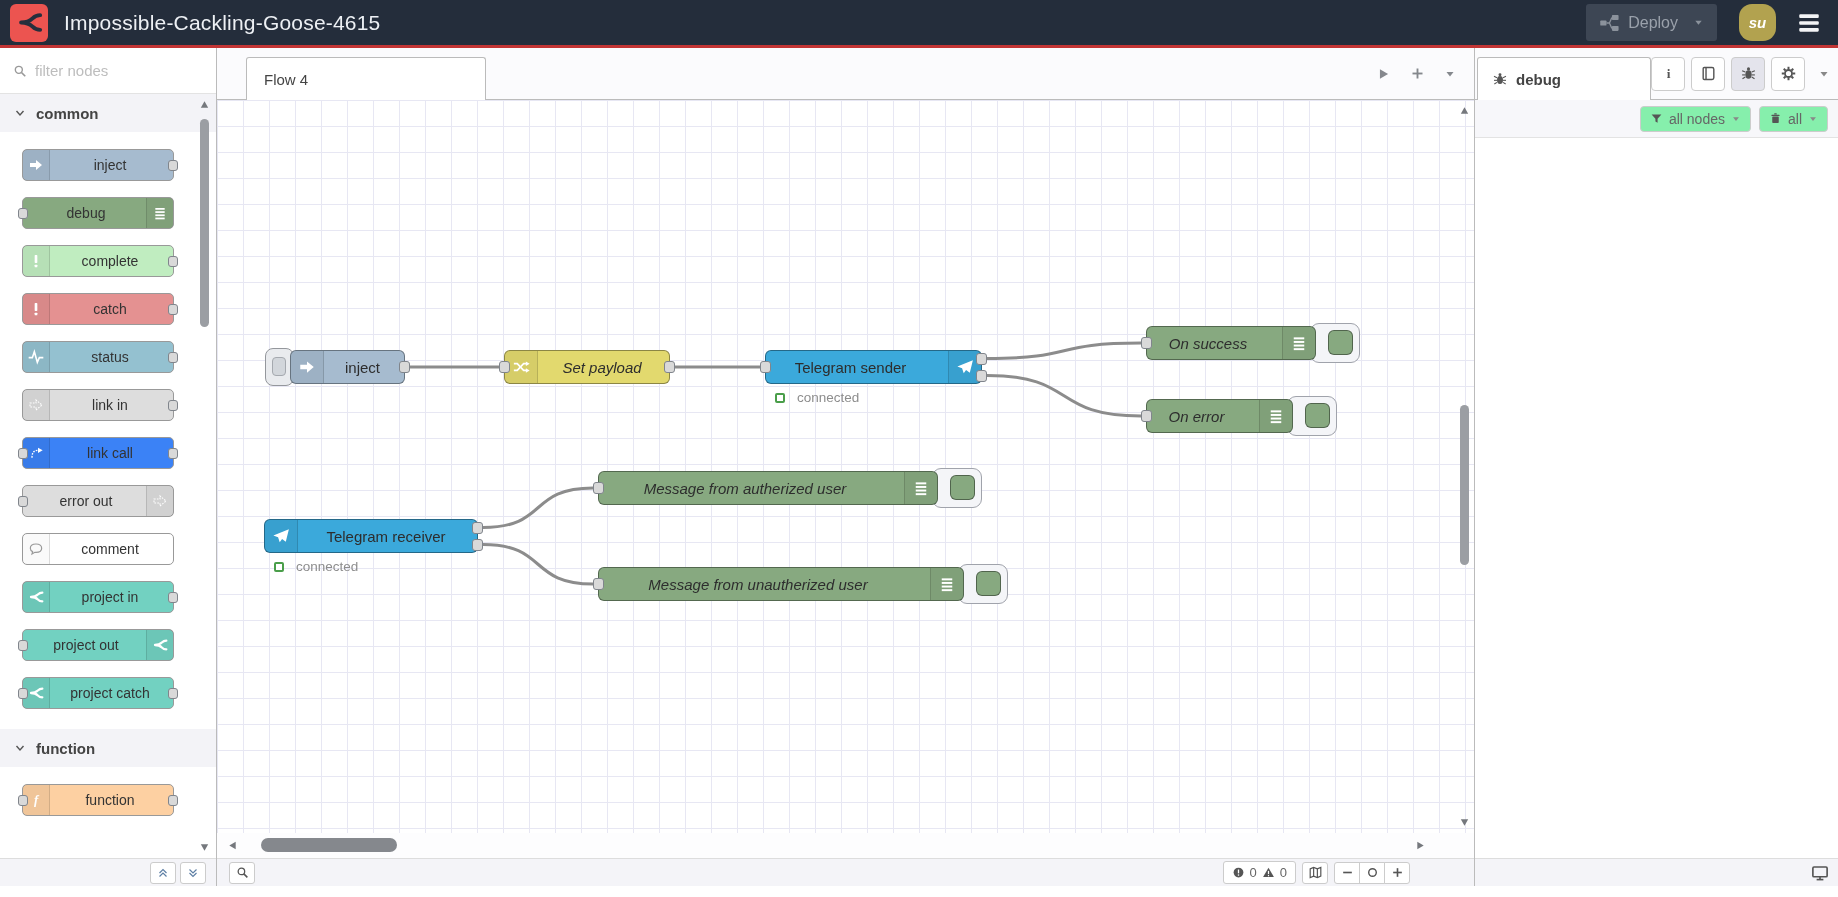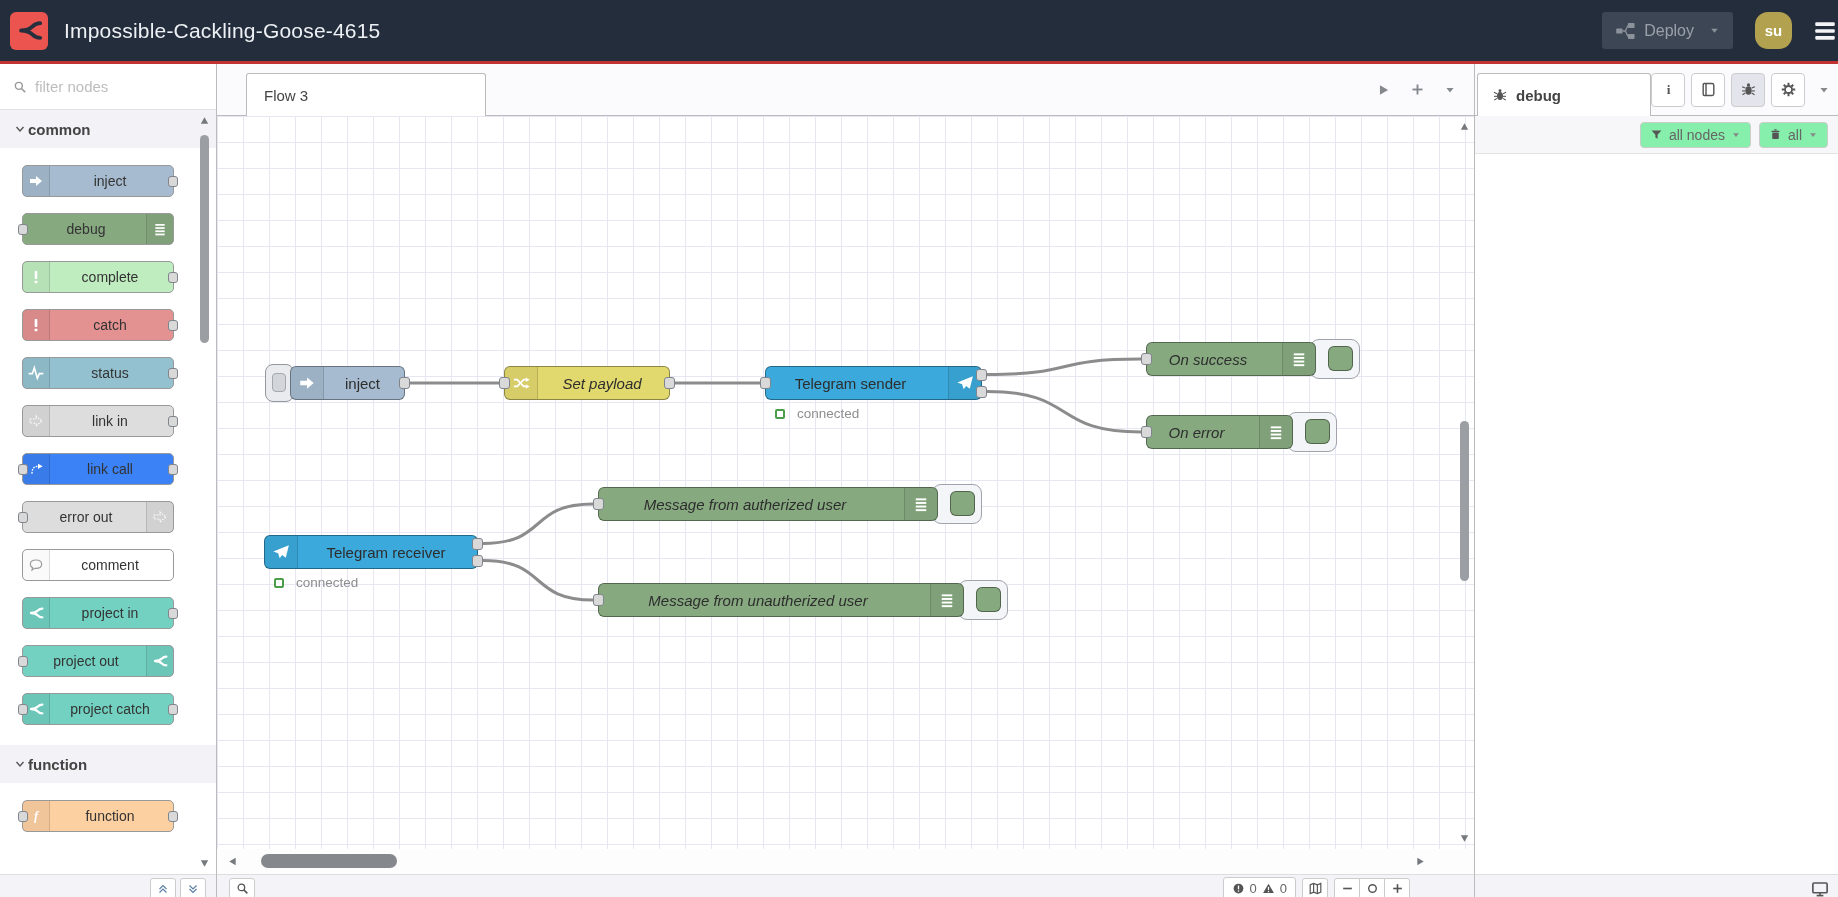--- a/index.html
+++ b/index.html
@@ -3,21 +3,21 @@
 <meta charset="utf-8">
 <style>
   * { margin:0; padding:0; box-sizing:border-box; }
   html,body { background:#888; }
   .app {
     position:relative; width:1838px; height:897px; overflow:hidden;
     font-family:"Liberation Sans", sans-serif; background:#fff;
   }
   
   header {
-    height:64px; display:flex; align-items:center; padding:0 0 0 10px;
+    height:48px; display:flex; align-items:center; padding:0 16px 0 10px;
     border-bottom:3px solid #c23434;
   }
   .logo { width:38px; height:38px; border-radius:6px; display:flex; align-items:center; justify-content:center; font-size:27px; }
   .app-title { margin-left:16px; font-size:21px; color:#edf0f4; letter-spacing:.2px; }
   .hdr-spacer { flex:1; }
   .deploy-btn {
     display:flex; align-items:center; gap:9px; height:37px; padding:0 13px;
     background:#3d4654; border:none; border-radius:3px; color:#9aa1ab; font-size:16px;
     font-family:inherit; margin-right:22px;
   }
@@ -34,21 +34,21 @@
   .center  { flex:1; display:flex; flex-direction:column; min-width:0; }
   .sidebar { width:364px; border-left:1px solid #bbb; display:flex; flex-direction:column; background:#fff; }
   .icon { display:inline-flex; }
   .icon svg { width:1em; height:1em; display:block; }
   
   .pal-search { height:46px; display:flex; align-items:center; padding-left:13px; border-bottom:1px solid #e3e3e3; }
   .pal-search .icon { font-size:14px; color:#999; }
   .pal-filter-input { border:none; outline:none; margin-left:8px; font-size:15px; color:#555; width:150px; font-family:inherit; }
   .pal-filter-input::placeholder { color:#bdbdbd; }
   .pal-scroll { flex:1; position:relative; overflow:hidden; }
-  .pal-cat-header { height:38px; background:#f3f3f7; display:flex; align-items:center; padding-left:14px; gap:2px; }
+  .pal-cat-header { height:38px; background:#f3f3f7; display:flex; align-items:center; padding-left:14px; gap:10px; }
   .pal-cat-header .icon { font-size:12px; color:#555; }
   .pal-cat-label { font-size:15px; font-weight:bold; color:#444; }
   .pal-items { padding-top:17px; padding-bottom:4px; }
   .pnode { position:relative; width:152px; height:32px; border:1px solid #999; border-radius:5px; margin:0 0 16px 22px; }
   .pnode .nicon { position:absolute; top:0; bottom:0; width:27px; display:flex; align-items:center; justify-content:center;
                   background:rgba(0,0,0,.05); color:#fff; font-size:16px; }
   .pnode .nicon.left { left:0; border-right:1px solid rgba(0,0,0,.12); }
   .pnode .nicon.right { right:0; border-left:1px solid rgba(0,0,0,.12); }
   .pnode.comment-node .nicon { color:#9a9a9a; background:rgba(0,0,0,.02); }
   .pnode .nlabel { position:absolute; top:0; bottom:0; left:6px; right:6px; display:flex; align-items:center; justify-content:center;
@@ -156,21 +156,21 @@
             <path d="M9 12 h3.5 M12.5 12 L15.5 5.5 M12.5 12 l3 6.5" fill="none" stroke="currentColor" stroke-width="1.6"></path>
           </svg>
         </span>
       <span>Deploy</span>
       <span class="icon caret" id="deploy-caret">
           <svg viewBox="0 0 24 24">
             <polygon points="5,8 19,8 12,17" fill="currentColor"></polygon>
           </svg>
         </span>
     </button>
-    <span class="avatar" style="background: rgb(178, 162, 79);">su</span>
+    <span class="avatar" style="background: rgb(178, 162, 79); font-style: italic;">su</span>
     <button class="menu-btn">
         <span class="icon" id="menu-icon">
           <svg viewBox="0 0 24 24">
             <g fill="currentColor">
               <rect x="3" y="4" width="18" height="3.4" rx="1"></rect>
               <rect x="3" y="10.3" width="18" height="3.4" rx="1"></rect>
               <rect x="3" y="16.6" width="18" height="3.4" rx="1"></rect>
             </g>
           </svg>
         </span>
@@ -403,21 +403,21 @@
                 <polyline points="5,12 12,19 19,12" fill="none" stroke="currentColor" stroke-width="2.4"></polyline>
               </svg>
             </span>
           </button>
       </div>
     </aside>
 
     <main class="center">
       <div class="tabbar">
         <div class="flow-tab">
-            <span>Flow 3</span>
+            <span>Flow 4</span>
           </div>
         <div class="tab-tools">
           <span class="icon" style="font-size:14px" id="tt-play">
               <svg viewBox="0 0 24 24">
                 <polygon points="5,4 5,20 19,12" fill="currentColor"></polygon>
               </svg>
             </span>
           <span class="icon" style="font-size:15px" id="tt-plus">
               <svg viewBox="0 0 24 24">
                 <rect x="10.5" y="4" width="3" height="16" fill="currentColor"></rect>

